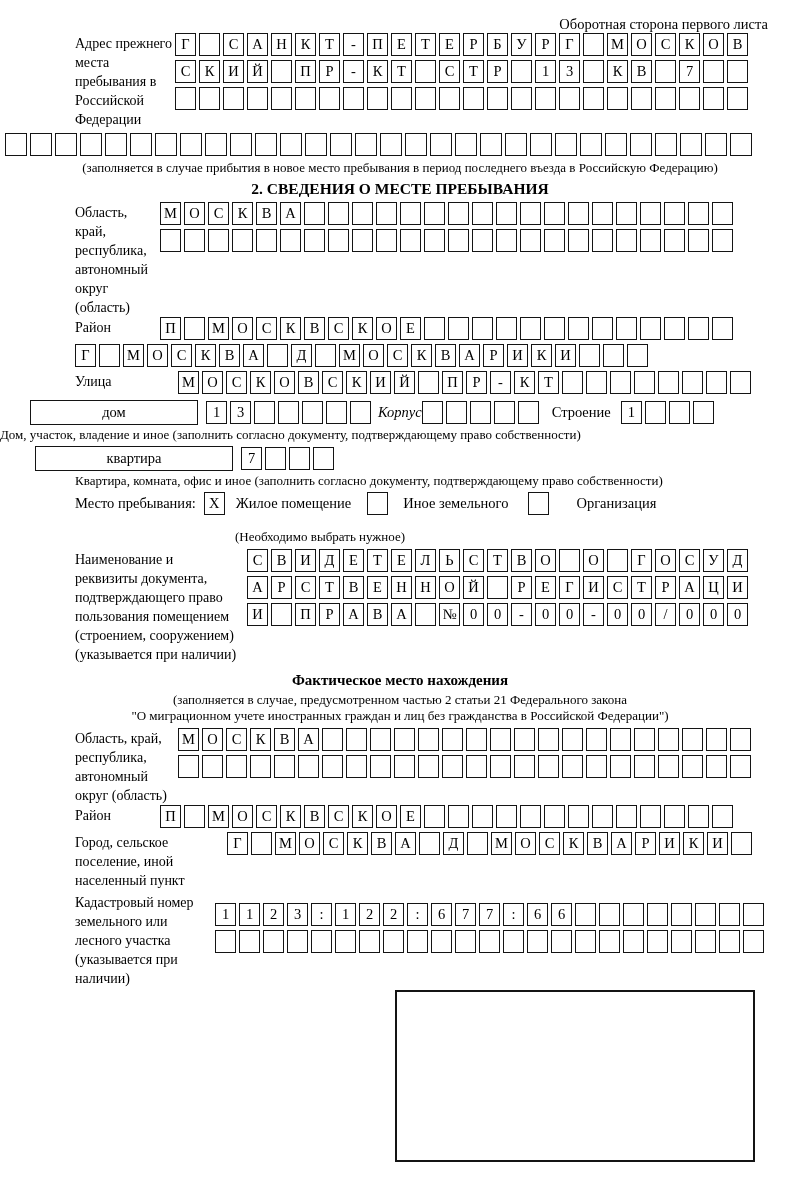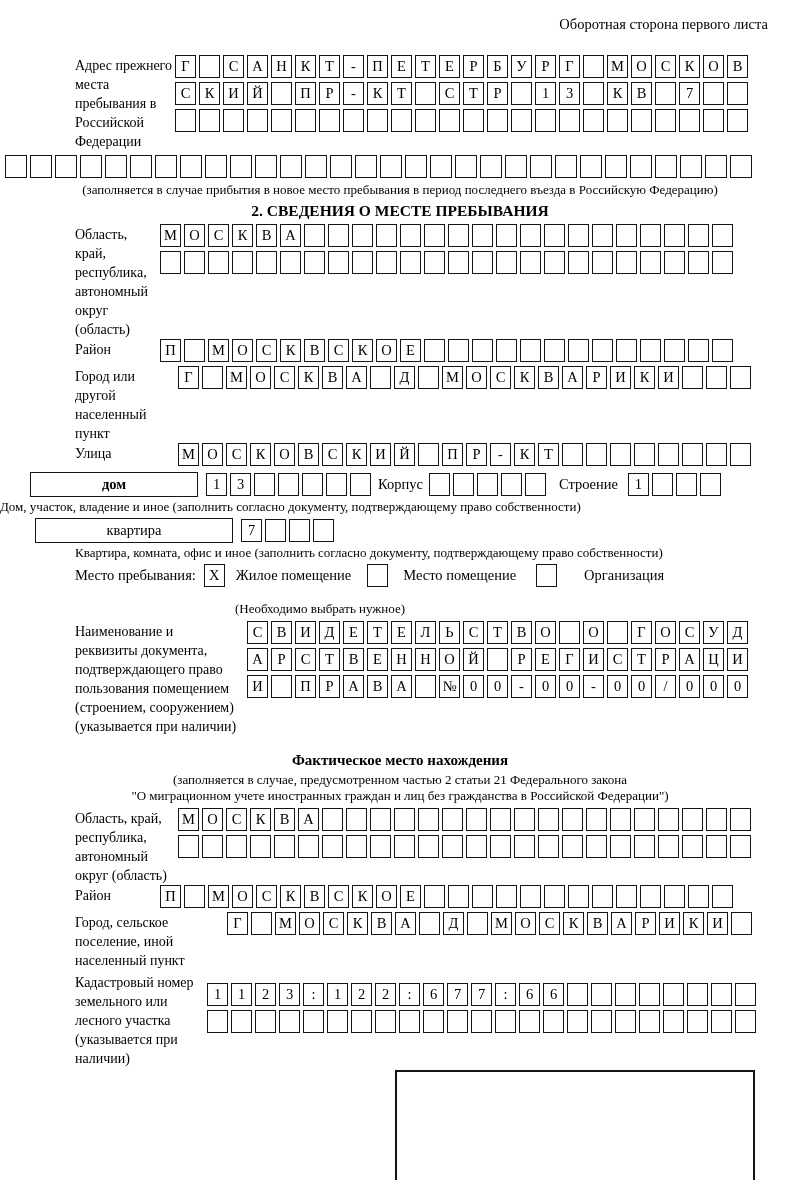--- a/index.html
+++ b/index.html
@@ -37,21 +37,21 @@
   }
   .ilabel { font-size:14.5px; flex:0 0 auto; }
 
   .mark-area { border:2px solid #141414; background:#fff; }
 </style>
 </head>
 <body>
 
 <div class="hdr">Оборотная сторона первого листа</div>
 
-<div class="fieldblock" style="margin-top:22px;">
+<div class="fieldblock" style="">
   <div class="flabel" style="width:100px;">Адрес прежнего места пребывания в Российской Федерации</div>
   <div class="rows">
     <div class="boxrow">
         <span class="cell">Г</span>
         <span class="cell"></span>
         <span class="cell">С</span>
         <span class="cell">А</span>
         <span class="cell">Н</span>
         <span class="cell">К</span>
         <span class="cell">Т</span>
@@ -247,21 +247,20 @@
         <span class="cell"></span>
         <span class="cell"></span>
         <span class="cell"></span>
         <span class="cell"></span>
         <span class="cell"></span>
       </div>
   </div>
 </div>
 
 <div class="fieldblock">
-  <div class="flabel" style="width:103px;">Город или другой населенный пункт</div>
   <div class="rows">
     <div class="boxrow">
         <span class="cell">Г</span>
         <span class="cell"></span>
         <span class="cell">М</span>
         <span class="cell">О</span>
         <span class="cell">С</span>
         <span class="cell">К</span>
         <span class="cell">В</span>
         <span class="cell">А</span>
@@ -311,31 +310,31 @@
         <span class="cell"></span>
         <span class="cell"></span>
         <span class="cell"></span>
         <span class="cell"></span>
         <span class="cell"></span>
       </div>
   </div>
 </div>
 
 <div class="inline-row" style="margin-left:30px; margin-top:2px;">
-  <div class="namedbox" style="width:168px;font-weight:bold;">дом</div>
+  <div class="namedbox" style="width:168px;">дом</div>
   <div class="boxrow" style="margin-left:8px; margin-bottom:0;">
       <span class="cell">1</span>
       <span class="cell">3</span>
       <span class="cell"></span>
       <span class="cell"></span>
       <span class="cell"></span>
       <span class="cell"></span>
       <span class="cell"></span>
     </div>
-  <div class="ilabel" style="margin-left:4px; margin-right:6px;">Корпус</div>
+  <div class="ilabel" style="margin-left:4px; font-style:italic;">Корпус</div>
   <div class="boxrow" style="margin-bottom:0;">
       <span class="cell"></span>
       <span class="cell"></span>
       <span class="cell"></span>
       <span class="cell"></span>
       <span class="cell"></span>
     </div>
   <div class="ilabel" style="margin-left:10px; margin-right:10px;">Строение</div>
   <div class="boxrow" style="margin-bottom:0;">
       <span class="cell">1</span>
@@ -355,21 +354,21 @@
       <span class="cell"></span>
     </div>
 </div>
 <div class="note" style="margin-left:75px; margin-top:2px;">Квартира, комната, офис и иное (заполнить согласно документу, подтверждающему право собственности)</div>
 
 <div class="inline-row" style="margin-left:75px; margin-top:3px;">
   <div class="ilabel">Место пребывания:</div>
   <div class="cell" style="margin-left:8px;">X</div>
   <div class="ilabel" style="margin-left:8px;">Жилое помещение</div>
   <div class="cell" style="margin-left:16px;"></div>
-  <div class="ilabel" style="margin-left:12px;">Место помещение</div>
+  <div class="ilabel" style="margin-left:12px;">Иное земельного</div>
   <div class="cell" style="margin-left:20px;"></div>
   <div class="ilabel" style="margin-left:24px;">Организация</div>
 </div>
 <div class="note" style="margin-left:235px; margin-top:14px;">(Необходимо выбрать нужное)</div>
 
 <div class="fieldblock" style="margin-top:4px;">
   <div class="flabel" style="width:172px; padding-right:8px;">Наименование и реквизиты документа, подтверждающего право пользования помещением (строением, сооружением) (указывается при наличии)</div>
   <div class="rows">
     <div class="boxrow">
         <span class="cell">С</span>
@@ -436,21 +435,21 @@
         <span class="cell">0</span>
         <span class="cell">0</span>
         <span class="cell">/</span>
         <span class="cell">0</span>
         <span class="cell">0</span>
         <span class="cell">0</span>
       </div>
   </div>
 </div>
 
-<div class="sec-title" style="margin-top:16px; font-size:15px;">Фактическое место нахождения</div>
+<div class="sec-title" style="margin-top:8px; font-size:15px;">Фактическое место нахождения</div>
 <div class="note center" style="margin-top:3px;">(заполняется в случае, предусмотренном частью 2 статьи 21 Федерального закона</div>
 <div class="note center">"О миграционном учете иностранных граждан и лиц без гражданства в Российской Федерации")</div>
 
 <div class="fieldblock" style="margin-top:4px;">
   <div class="flabel" style="width:103px;">Область, край, республика, автономный округ (область)</div>
   <div class="rows">
     <div class="boxrow">
         <span class="cell">М</span>
         <span class="cell">О</span>
         <span class="cell">С</span>
@@ -560,21 +559,21 @@
         <span class="cell">А</span>
         <span class="cell">Р</span>
         <span class="cell">И</span>
         <span class="cell">К</span>
         <span class="cell">И</span>
         <span class="cell"></span>
       </div>
   </div>
 </div>
 
-<div class="fieldblock" style="margin-top:2px;">
+<div class="fieldblock" style="margin-top:2px;gap:8px;">
   <div class="flabel" style="width:132px;">Кадастровый номер земельного или лесного участка (указывается при наличии)</div>
   <div class="rows" style="padding-top:11px;">
     <div class="boxrow">
         <span class="cell">1</span>
         <span class="cell">1</span>
         <span class="cell">2</span>
         <span class="cell">3</span>
         <span class="cell">:</span>
         <span class="cell">1</span>
         <span class="cell">2</span>

